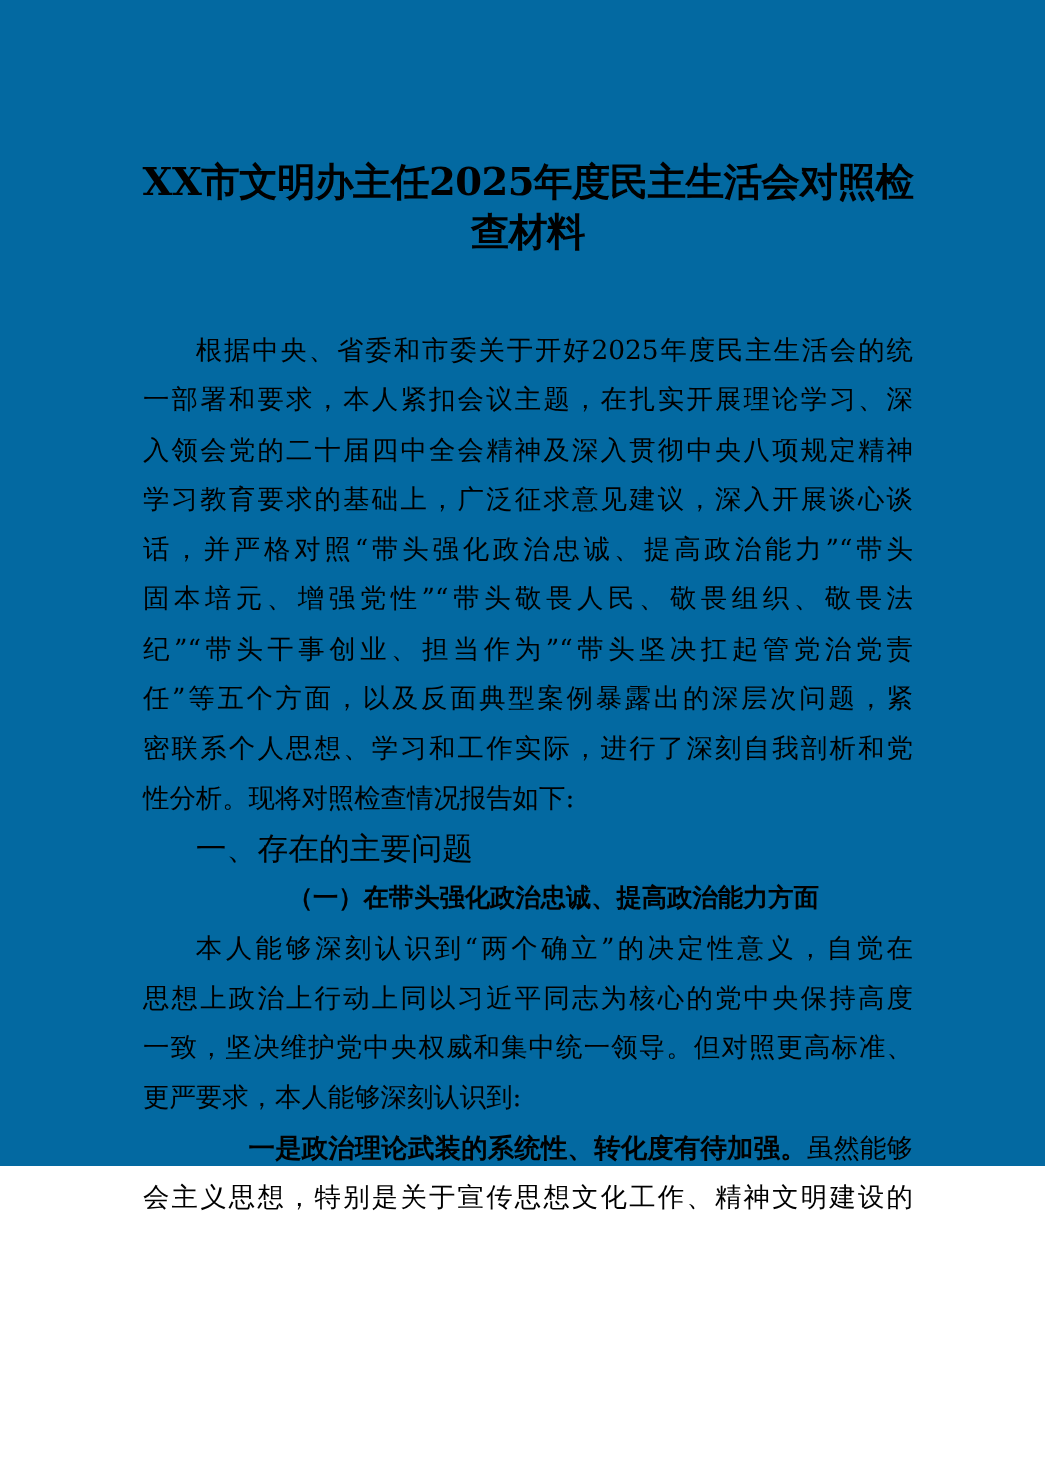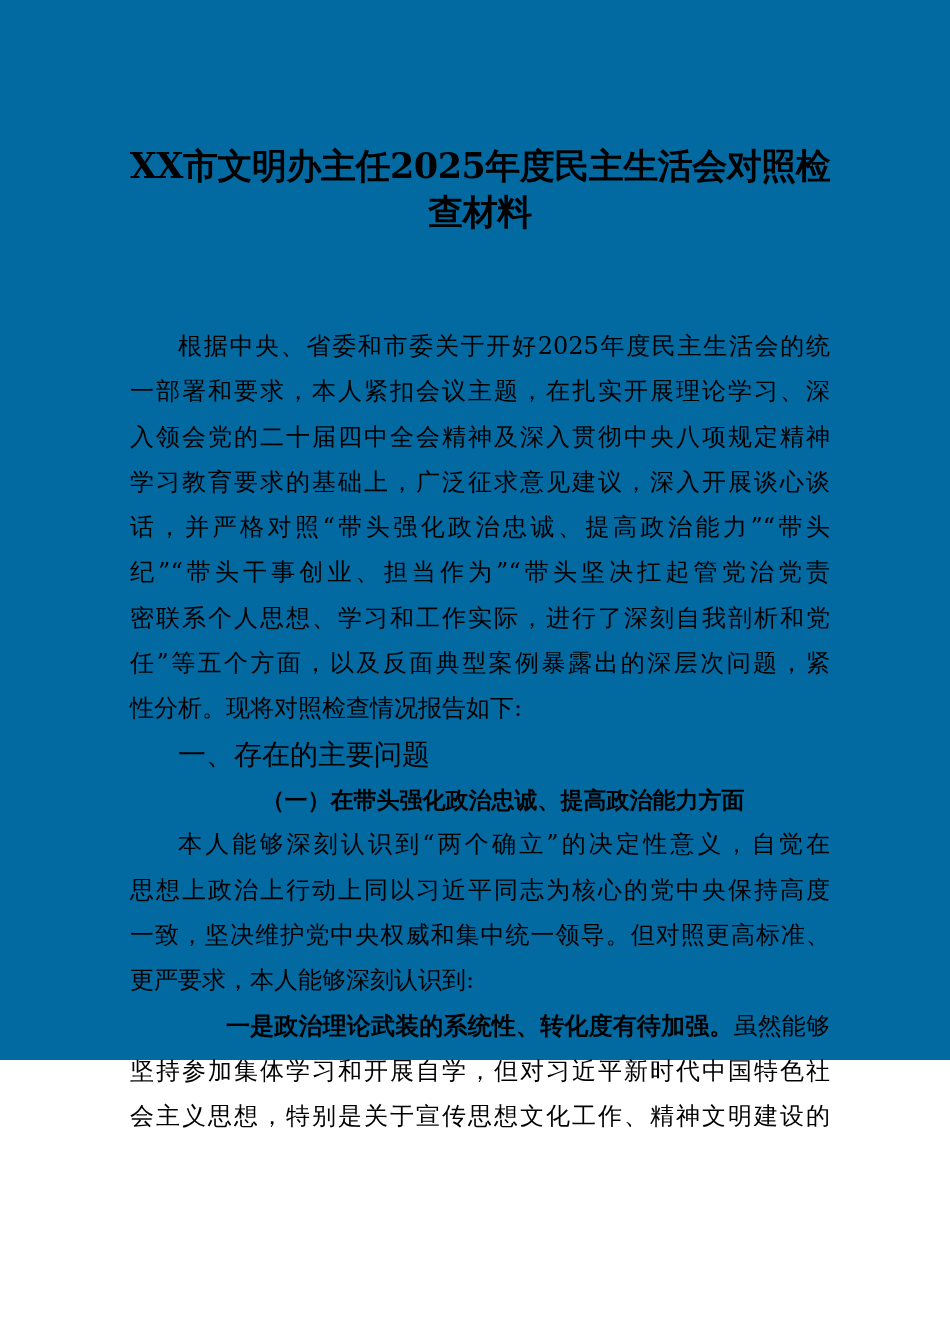--- a/index.html
+++ b/index.html
@@ -33,21 +33,21 @@
       font-weight: bold;
       font-size: 35px;
       line-height: 46px;
       letter-spacing: -0.5px;
     }
     .title .line { display: block; white-space: nowrap; }
     .body-text {
       position: absolute;
       left: 130px;
       width: 700px;
-      top: 324px;
+      top: 296px;
       font-family: "DejaVu Serif", "Liberation Serif", serif;
       font-size: 24px;
       line-height: 45.3px;
     }
     .ln {
       display: block;
       white-space: nowrap;
       height: 45.3px;
       text-align: justify;
       text-align-last: justify;
@@ -90,37 +90,37 @@
     <span class="line">查材料</span>
   </div>
 
   <div class="body-text">
     <div>
       <span class="ln indent">根据中央、省委和市委关于开好2025年度民主生活会的统</span>
       <span class="ln">一部署和要求，本人紧扣会议主题，在扎实开展理论学习、深</span>
       <span class="ln">入领会党的二十届四中全会精神及深入贯彻中央八项规定精神</span>
       <span class="ln">学习教育要求的基础上，广泛征求意见建议，深入开展谈心谈</span>
       <span class="ln">话，并严格对照“带头强化政治忠诚、提高政治能力”“带头</span>
+      <span class="ln">固本培元、增强党性”“带头敬畏人民、敬畏组织、敬畏法</span>
       <span class="ln">纪”“带头干事创业、担当作为”“带头坚决扛起管党治党责</span>
+      <span class="ln">任”等五个方面，以及反面典型案例暴露出的深层次问题，紧</span>
       <span class="ln">密联系个人思想、学习和工作实际，进行了深刻自我剖析和党</span>
-      <span class="ln">任”等五个方面，以及反面典型案例暴露出的深层次问题，紧</span>
       <span class="ln last">性分析。现将对照检查情况报告如下:</span>
     </div>
 
     <div class="heading1">一、存在的主要问题</div>
 
     <div class="heading2">（一）在带头强化政治忠诚、提高政治能力方面</div>
 
     <div>
       <span class="ln indent">本人能够深刻认识到“两个确立”的决定性意义，自觉在</span>
       <span class="ln">思想上政治上行动上同以习近平同志为核心的党中央保持高度</span>
       <span class="ln">一致，坚决维护党中央权威和集中统一领导。但对照更高标准、</span>
       <span class="ln last">更严要求，本人能够深刻认识到:</span>
     </div>
 
     <div>
       <span class="ln indent"><span class="bold">一是政治理论武装的系统性、转化度有待加强。</span><span>虽然能够</span></span>
-      <span class="ln">坚持参加集体学习和开展自学，但对习近平新时代中国特色社</span>
       <span class="ln">会主义思想，特别是关于宣传思想文化工作、精神文明建设的</span>
     </div>
   </div>
 
 </div>
 
 </body></html>

